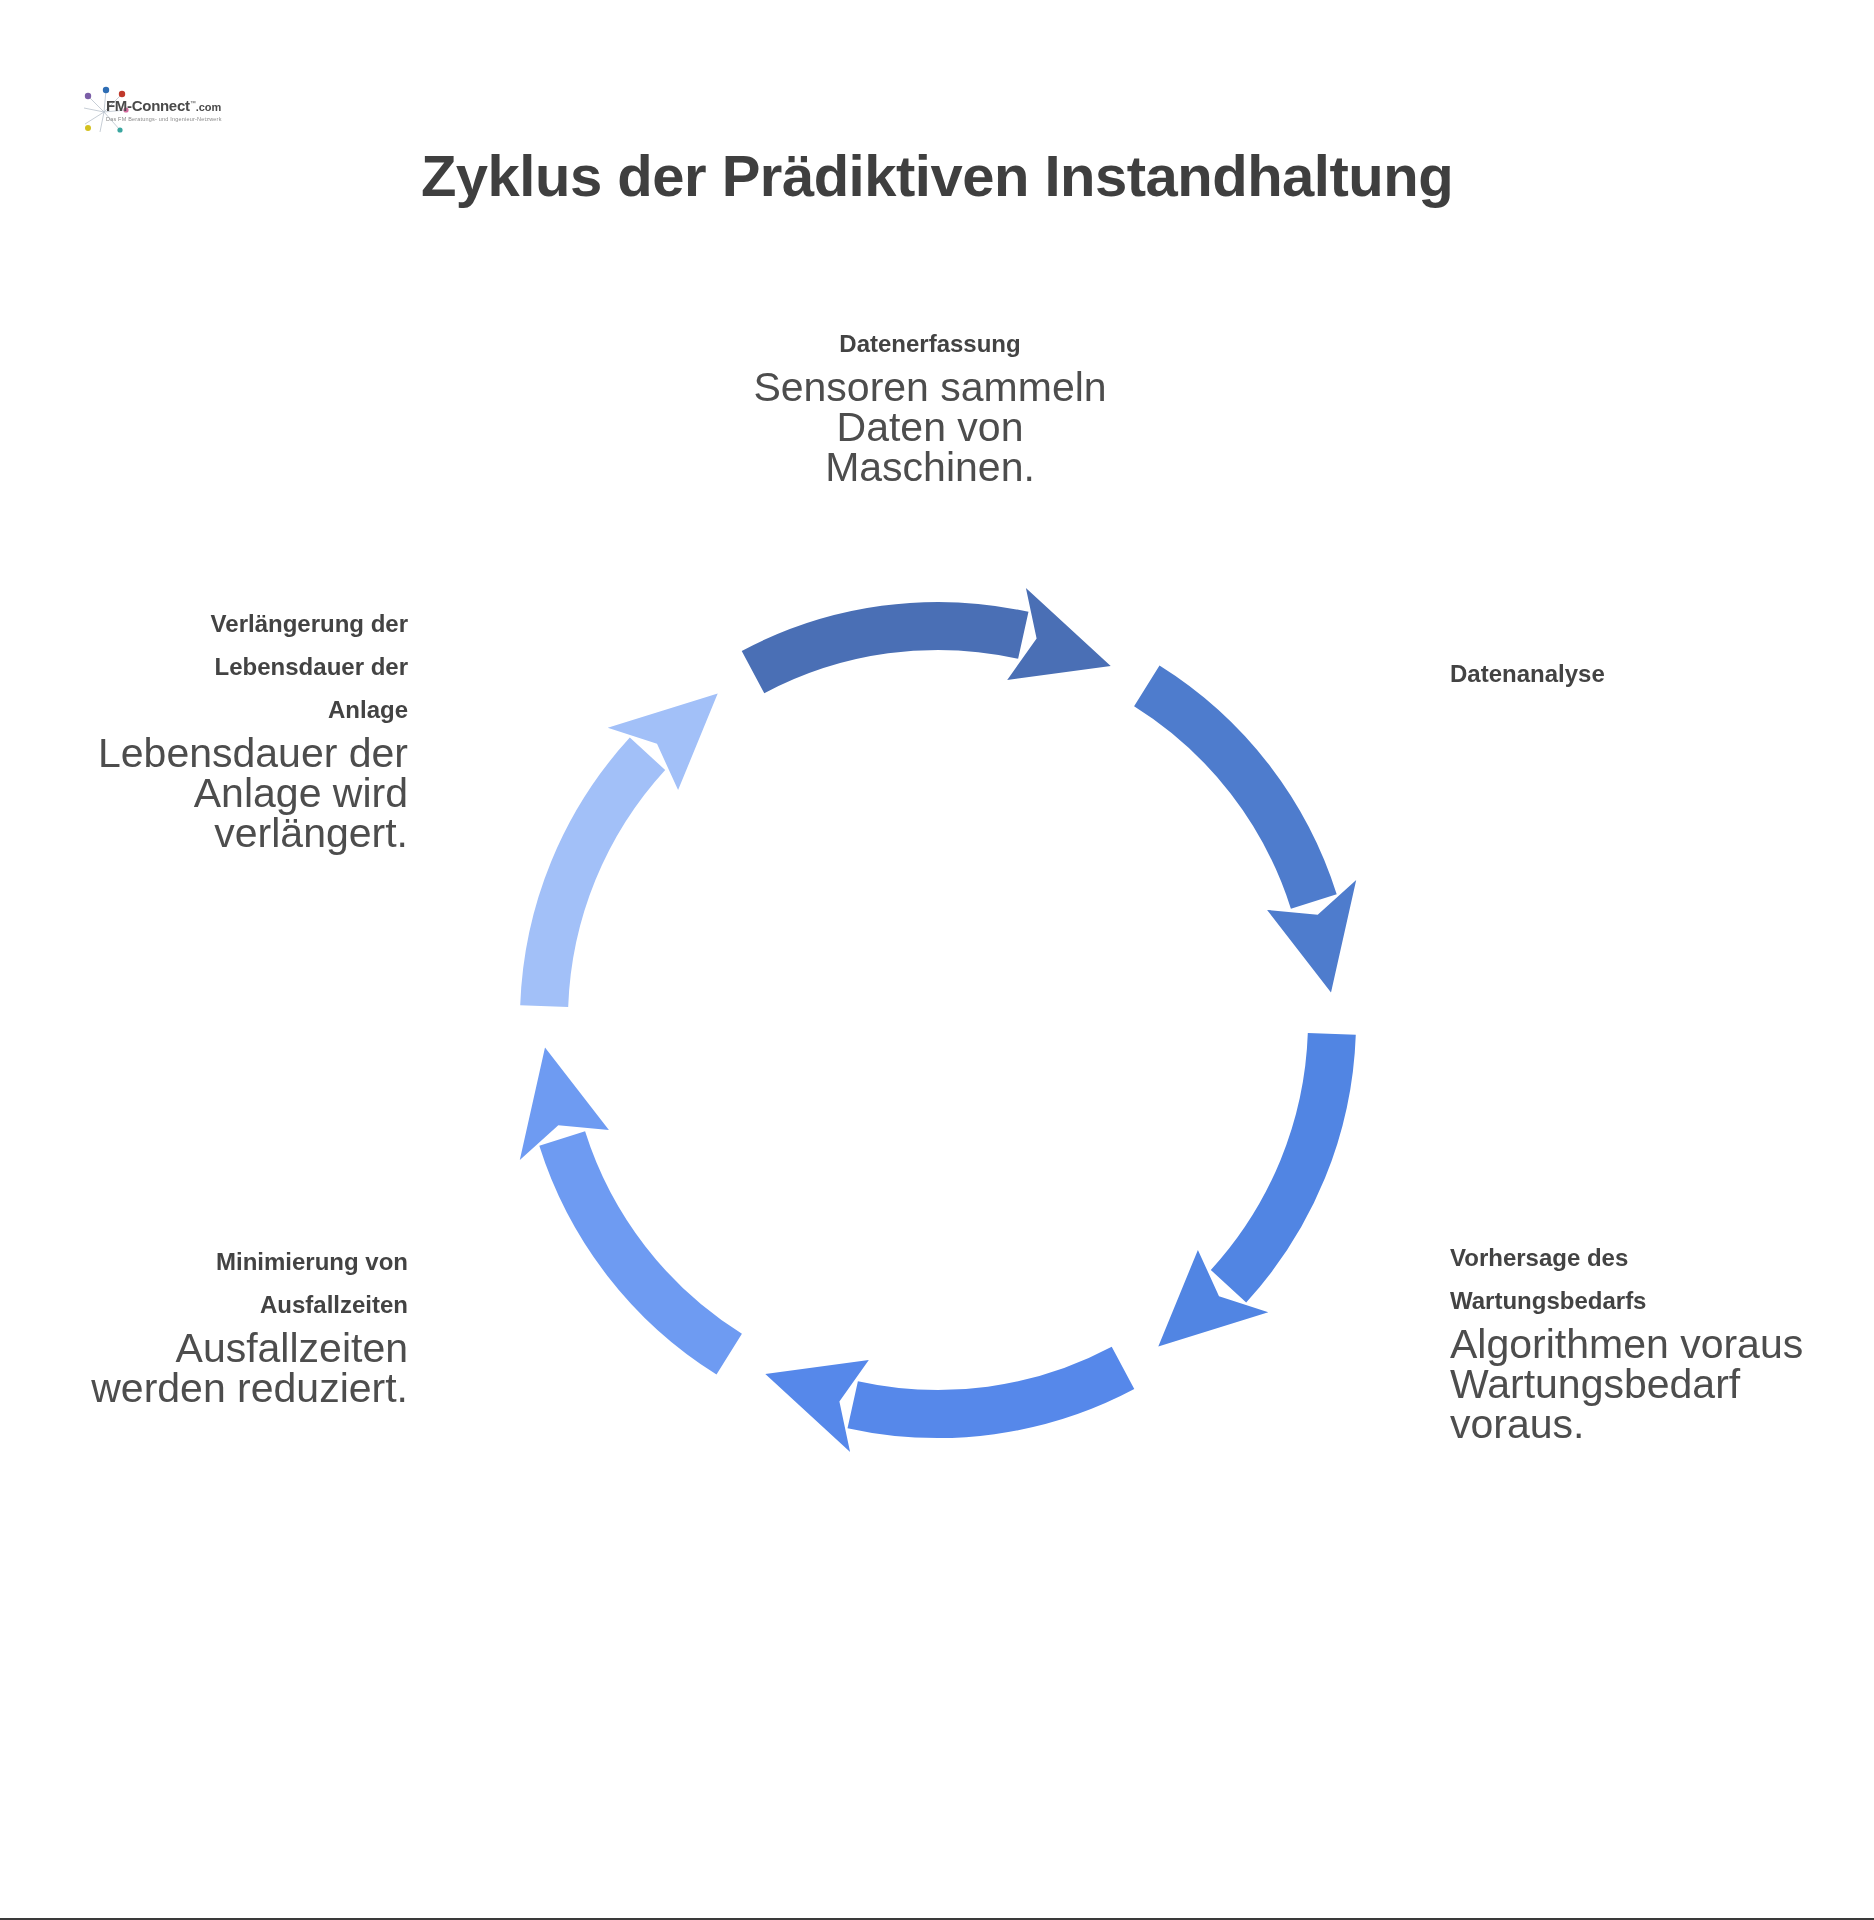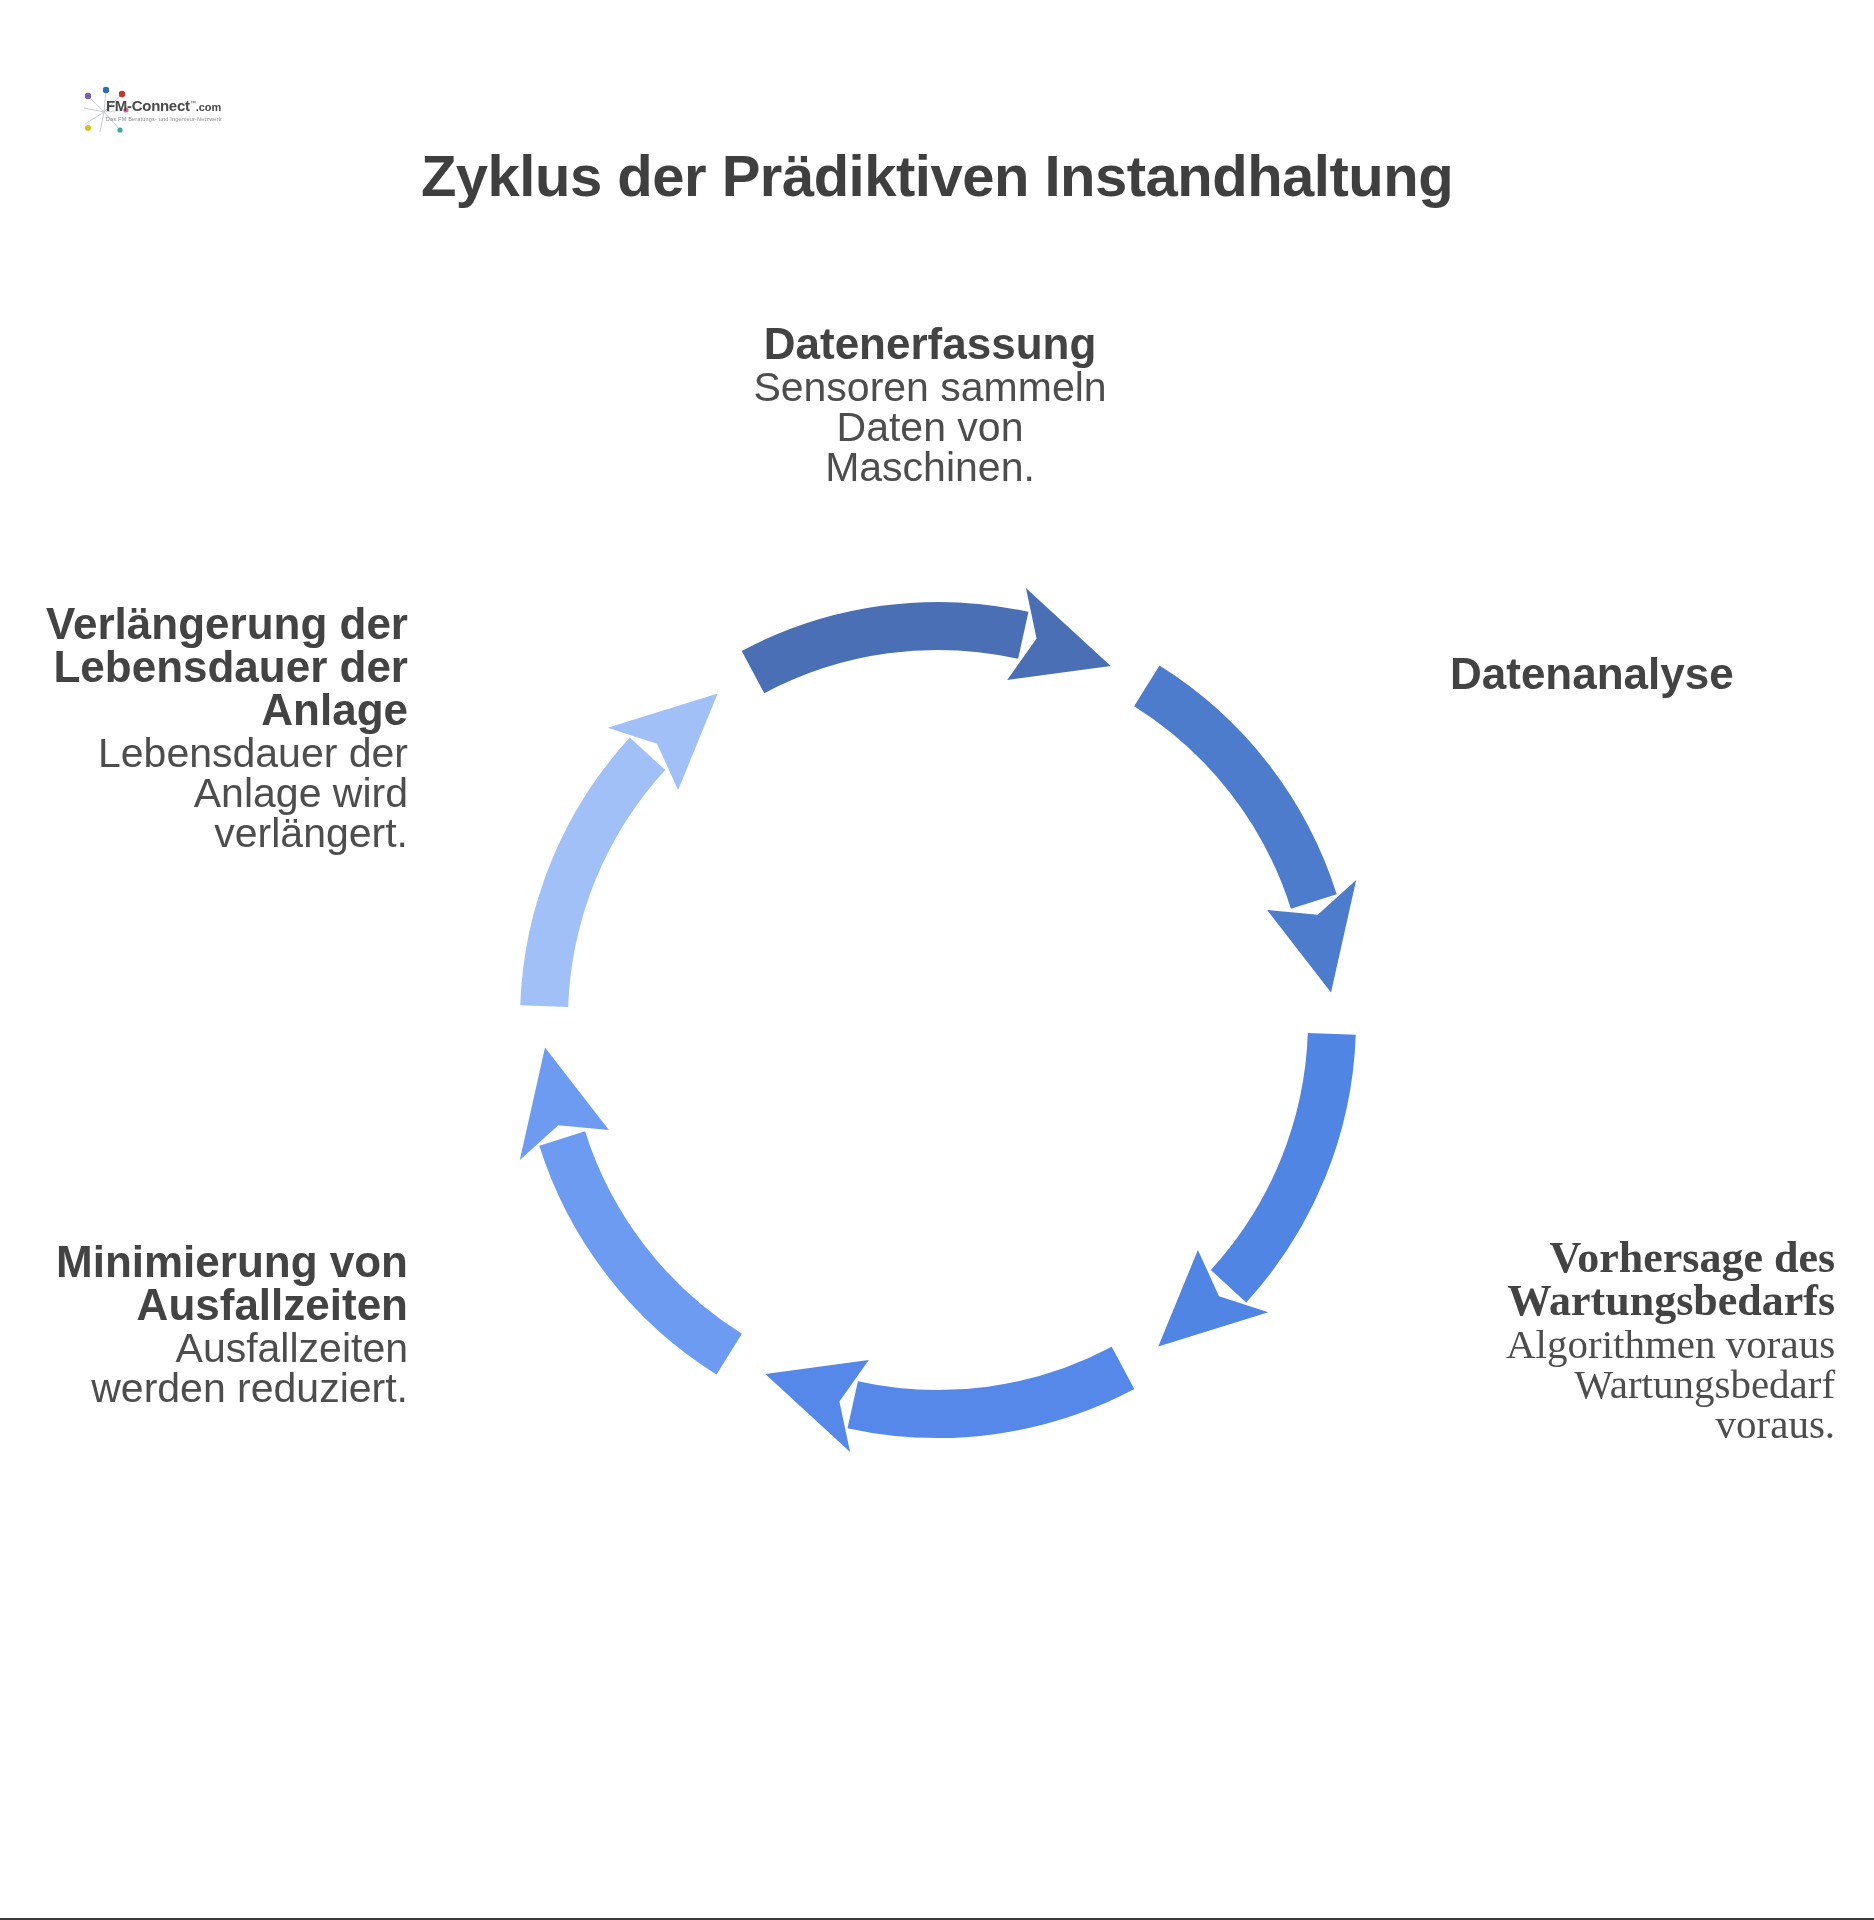--- a/index.html
+++ b/index.html
@@ -22,30 +22,30 @@
   .title{
     position:absolute;left:50%;top:142px;transform:translateX(-50%);
     font-size:58px;font-weight:bold;color:#3f3f3f;
     letter-spacing:-0.5px;white-space:nowrap;
   }
   
   .cycle-svg{position:absolute;left:0;top:0;}
   
   .stage{position:absolute;}
   .stage-title{
-    font-size:44px;font-weight:bold;color:#434343;
+    font-size:24px;font-weight:bold;color:#434343;
     line-height:43px;white-space:pre-line;
   }
   .stage-body{
     font-size:41px;color:#4d4d4d;
     line-height:40px;white-space:pre-line;margin-top:2px;
   }
   .s0{left:930px;top:322px;transform:translateX(-50%);text-align:center;}
   .s1{left:1450px;top:652px;text-align:left;}
-  .s2{left:1506px;top:1236px;text-align:right;font-family:Liberation Serif, serif;}
+  .s2{left:1450px;top:1236px;text-align:left;}
   .s3{left:928px;top:1548px;transform:translateX(-50%);text-align:center;}
   .s4{right:1466px;top:1240px;text-align:right;}
   .s5{right:1466px;top:602px;text-align:right;}
   
   .bottom-edge{position:absolute;left:0;bottom:0;width:100%;height:2px;background:#3a3a3a;}
 </style>
 </head>
 <body>
 
 <div class="canvas">

